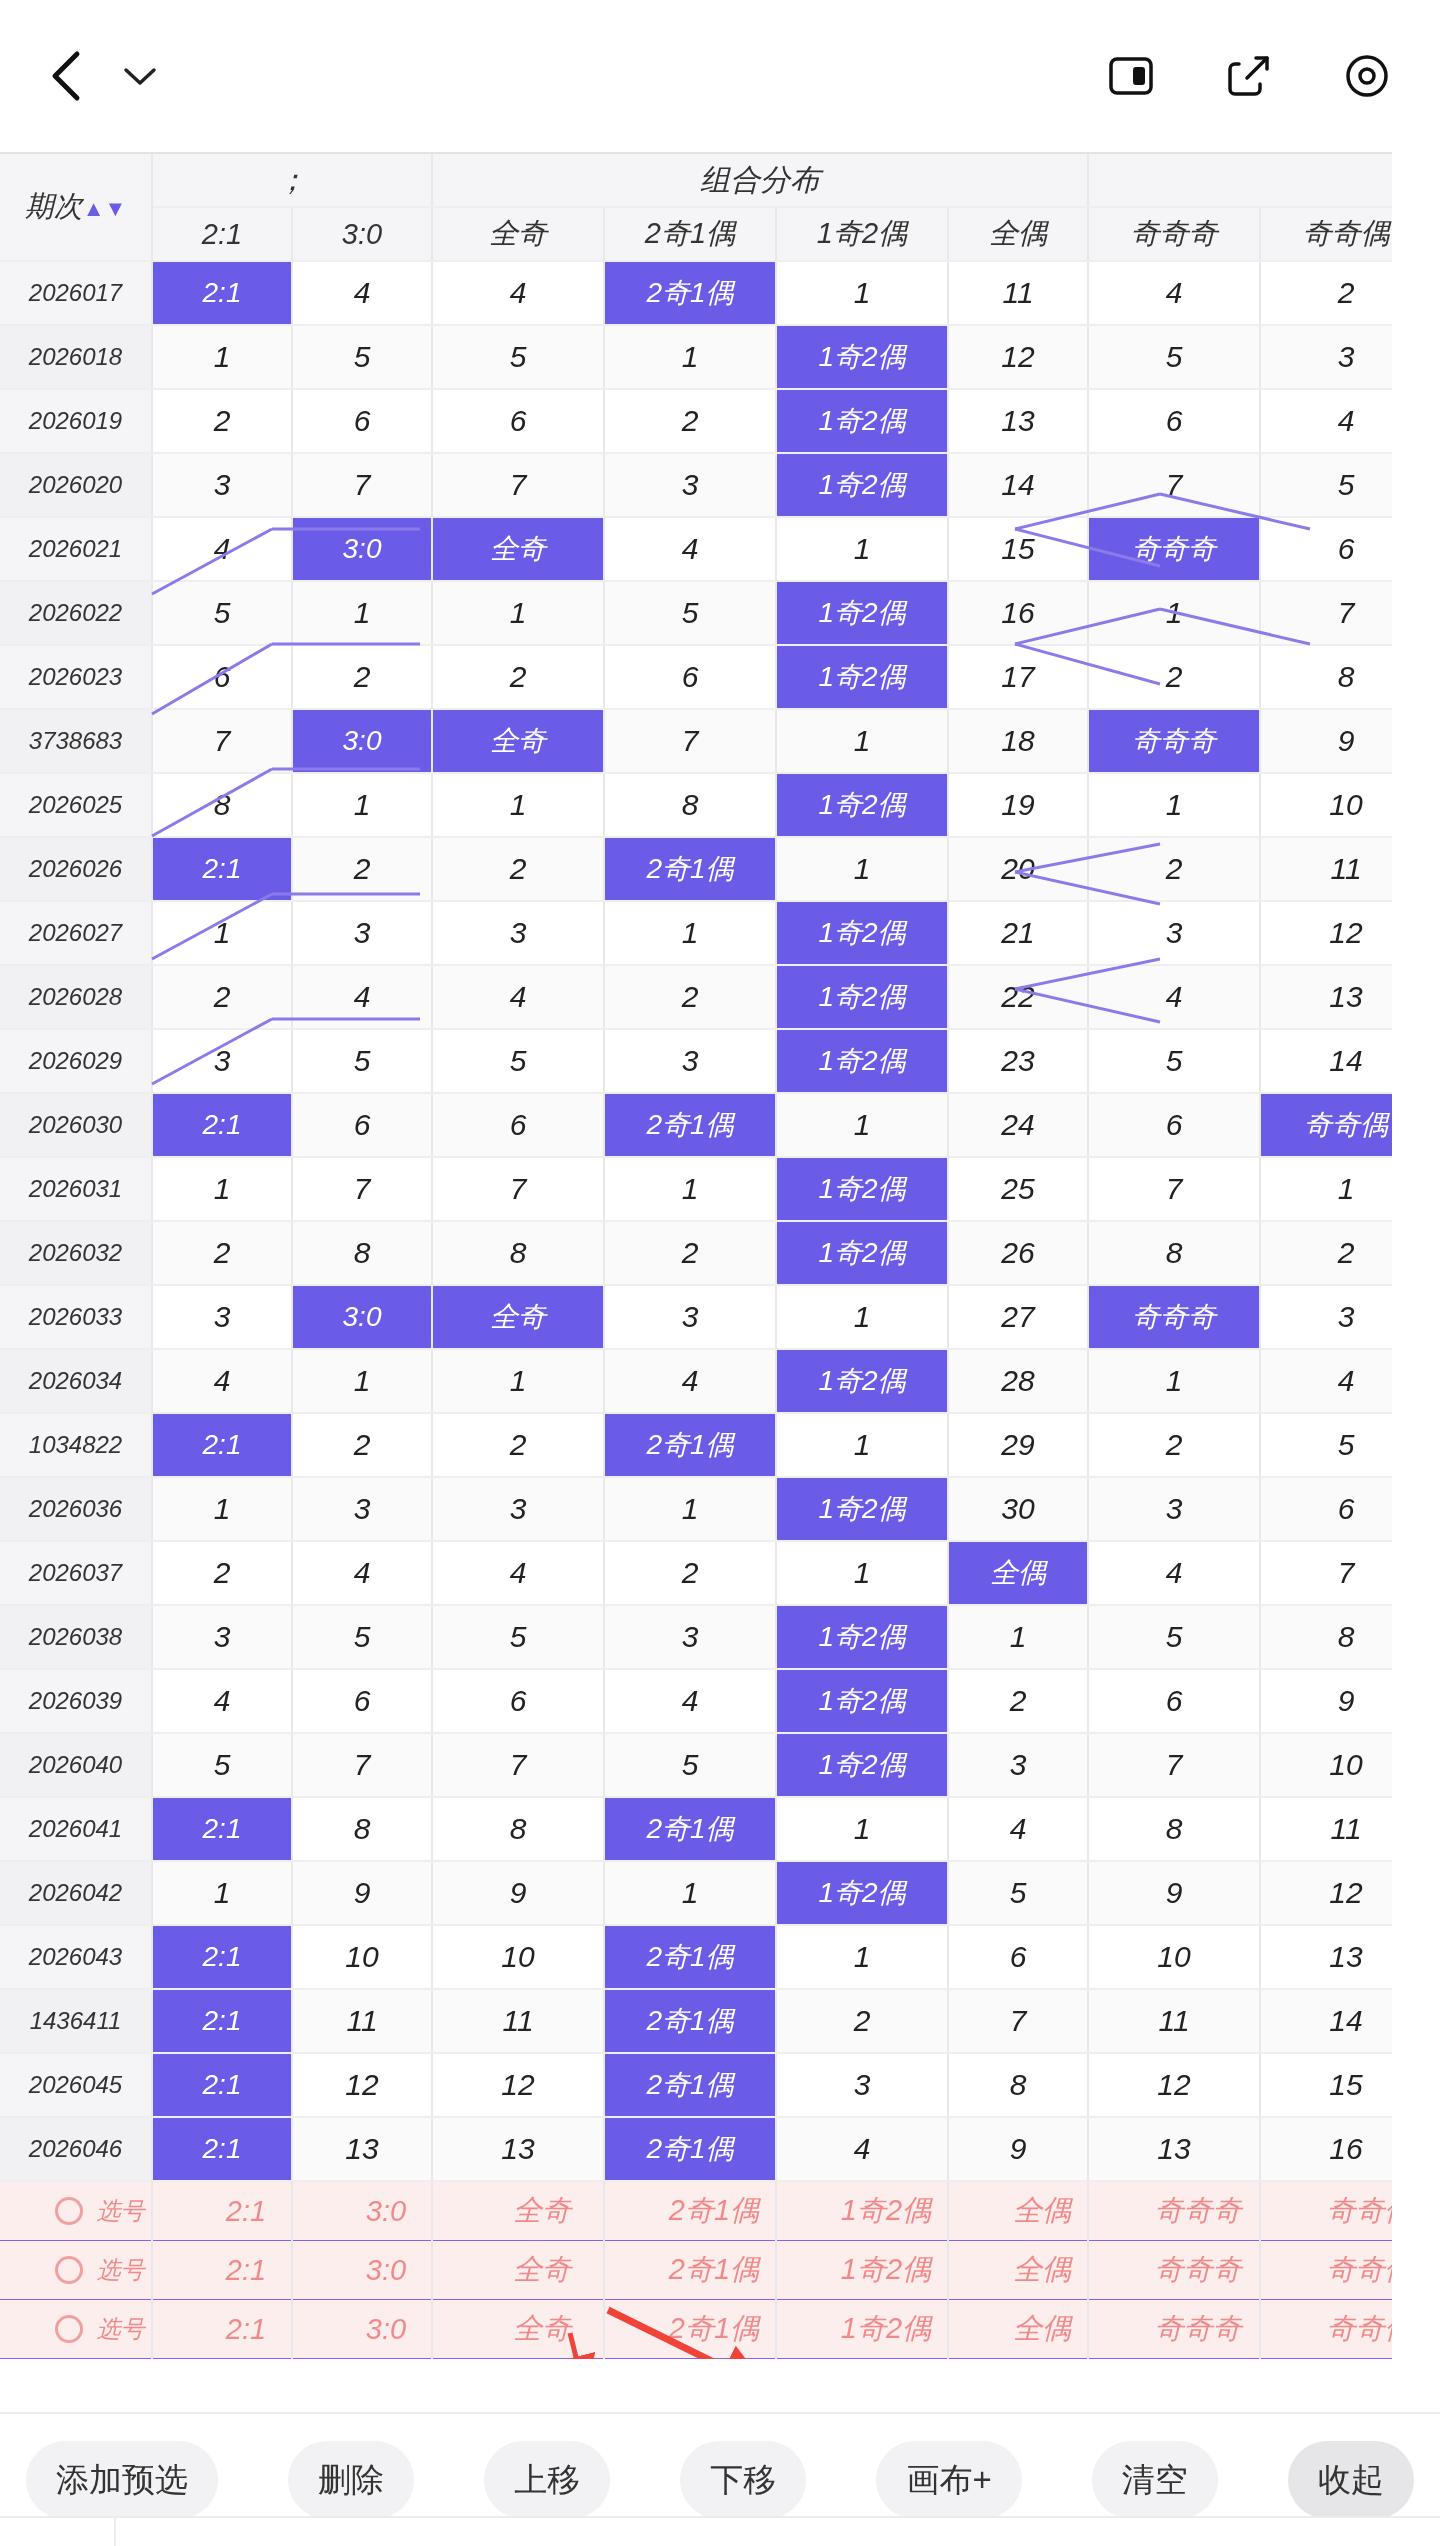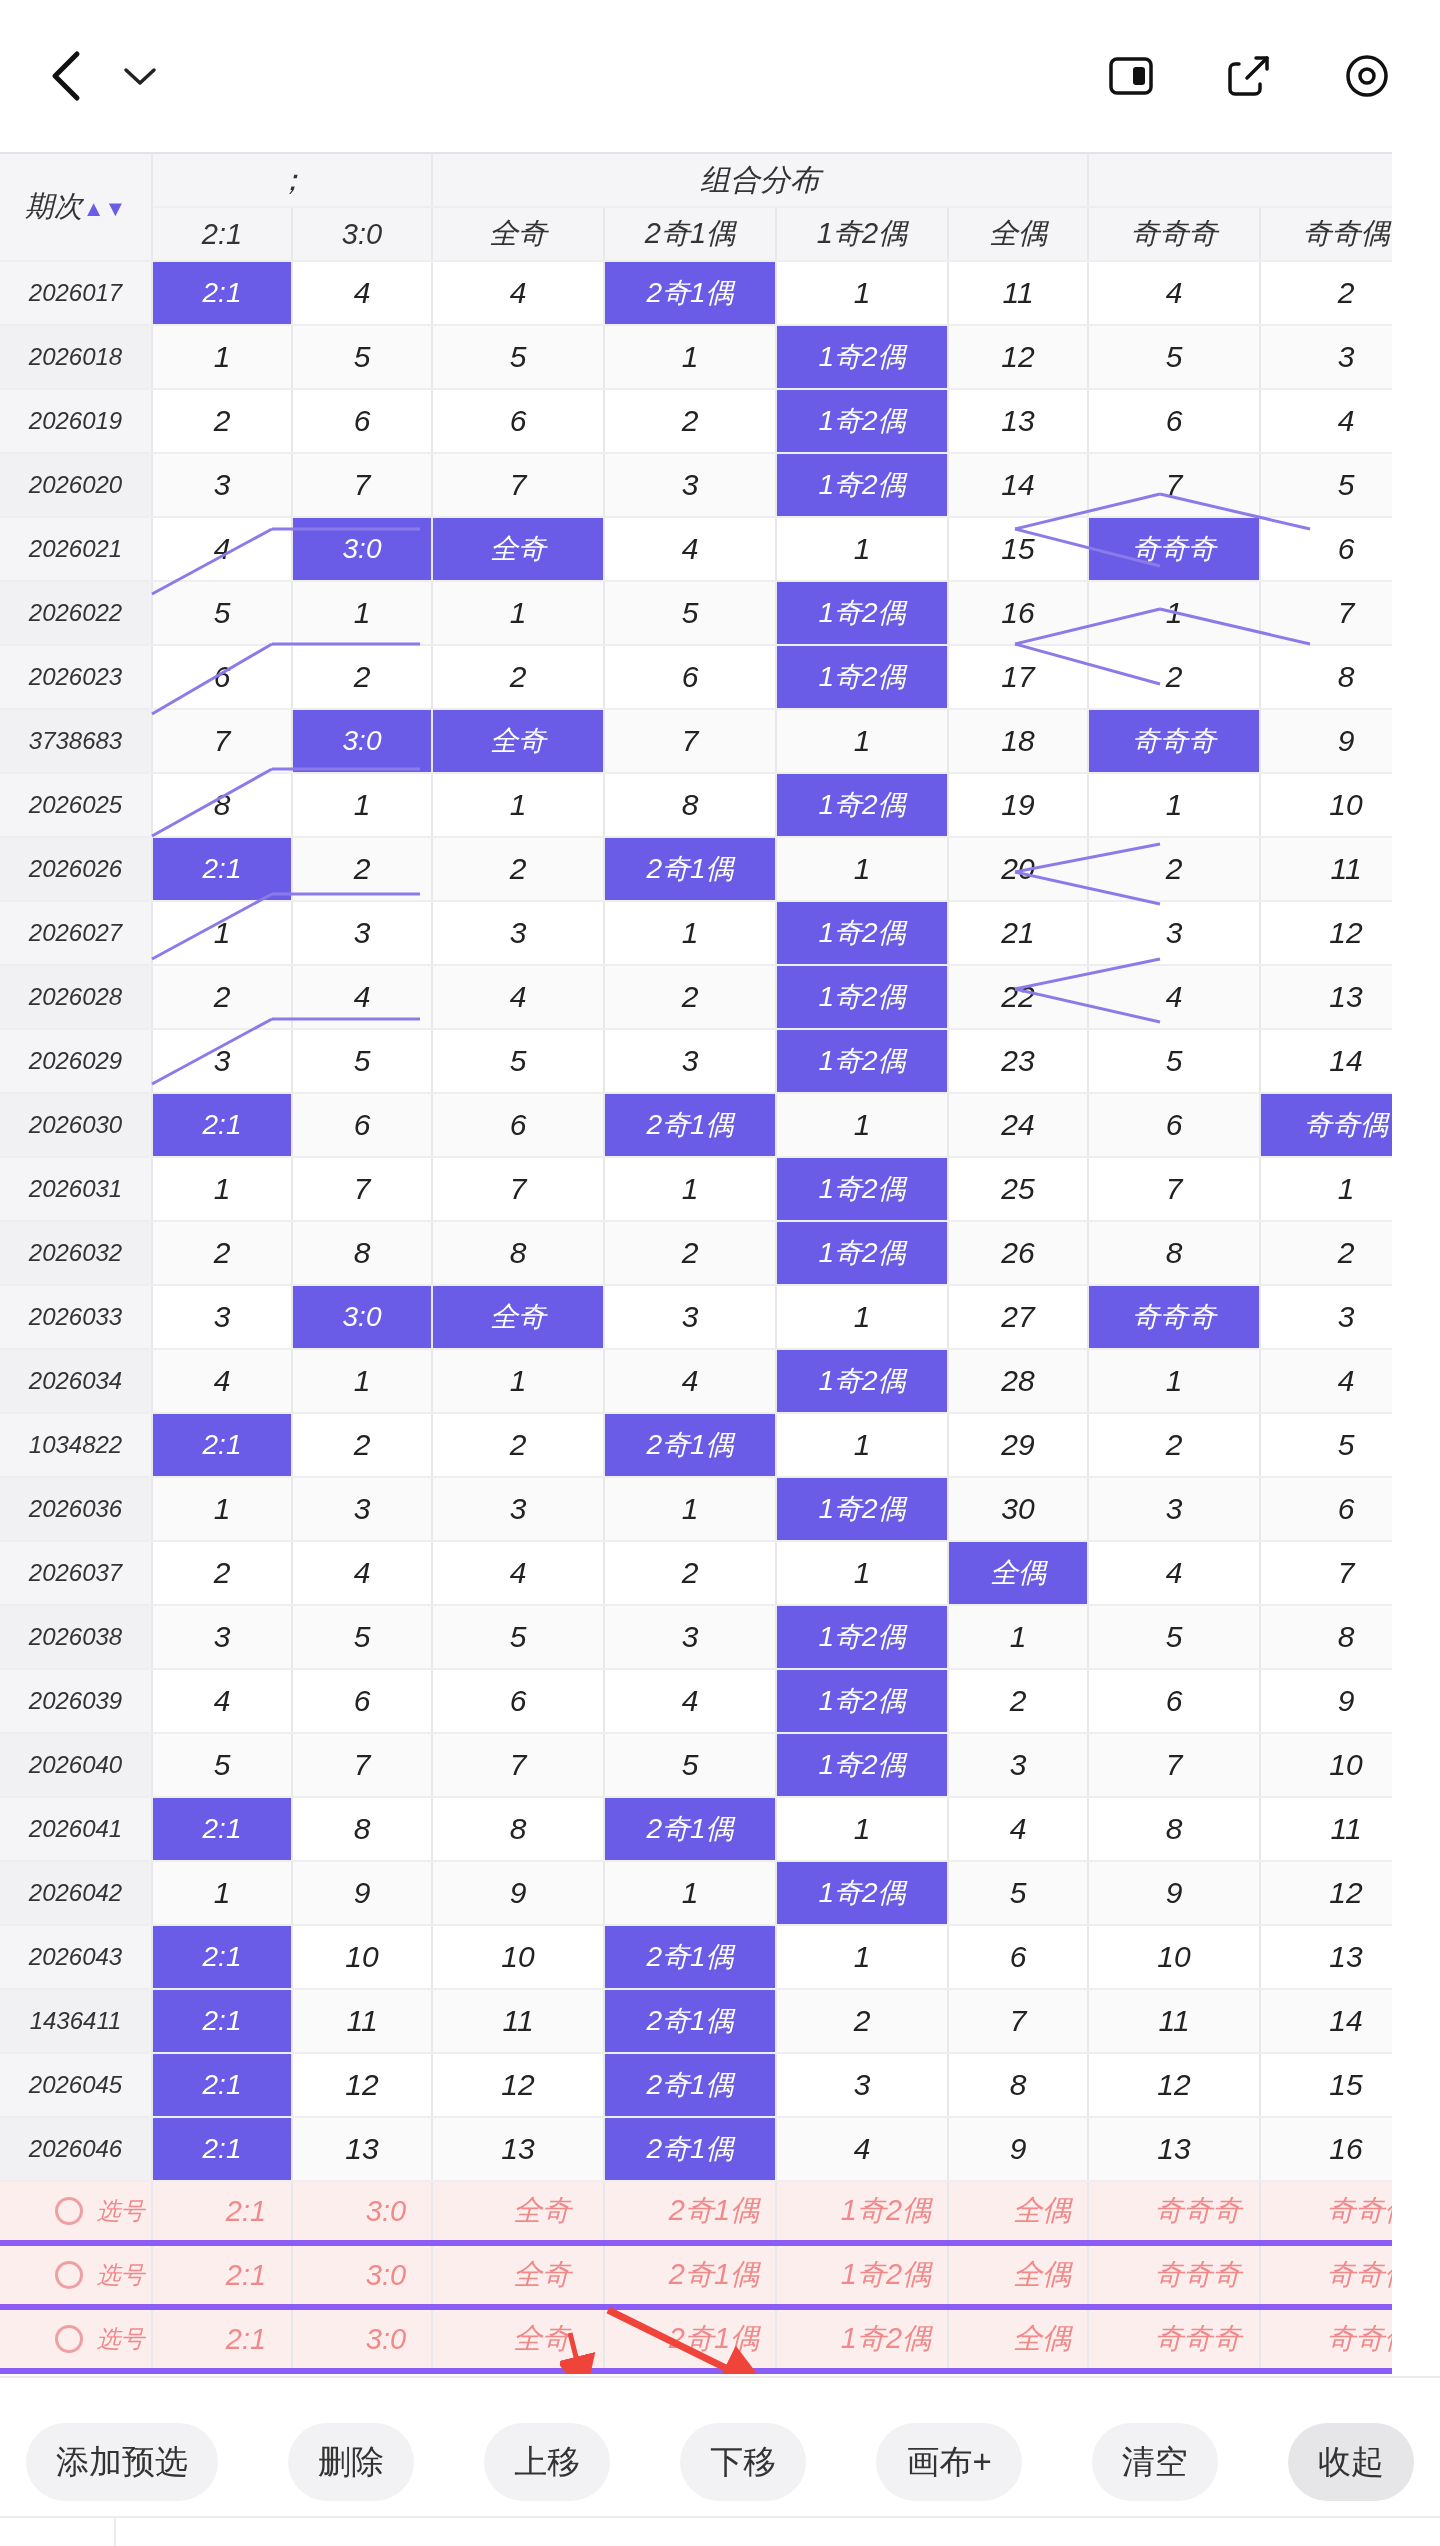--- a/index.html
+++ b/index.html
@@ -61,42 +61,42 @@
   tr.alt td:first-child{background:#f1f1f3;}
 
   
   .hl{
     background:#6b5ce7 !important;color:#fff !important;font-size:28px;font-weight:500;
   }
 
   
   .sel td{
     background:#fdeeee !important;color:#f08a8a !important;font-size:29px;height:58px;
-    border-bottom:6px solid #8b5cf6;
+    border-bottom:1px solid #8b5cf6;
     padding-left:48px;
   }
   .sel td:first-child{background:#fdeeee !important;}
   .sel-first{display:flex;align-items:center;justify-content:center;gap:14px;}
   .circle{
     width:28px;height:28px;border:3px solid #f0a0a0;border-radius:50%;display:inline-block;
     box-sizing:border-box;
   }
 
   
   .grouphead{font-size:30px;color:#333;}
 
   
   .lines{position:absolute;left:0;top:0;pointer-events:none;}
 
   
   .arrow-svg{position:absolute;pointer-events:none;}
 
   
   .bottom{
-    position:absolute;left:0;bottom:0;width:1440px;height:170px;
+    position:absolute;left:0;bottom:0;width:1440px;height:134px;
     background:#fff;border-top:2px solid #ececec;
     display:flex;align-items:center;justify-content:space-between;
     padding:0 26px;box-sizing:border-box;
   }
   .btn{
     background:#f2f2f4;border-radius:50px;color:#333;font-size:33px;
     padding:0 30px;height:78px;display:flex;align-items:center;justify-content:center;
     white-space:nowrap;
   }
   .btn.grey{background:#e6e6e8;}

